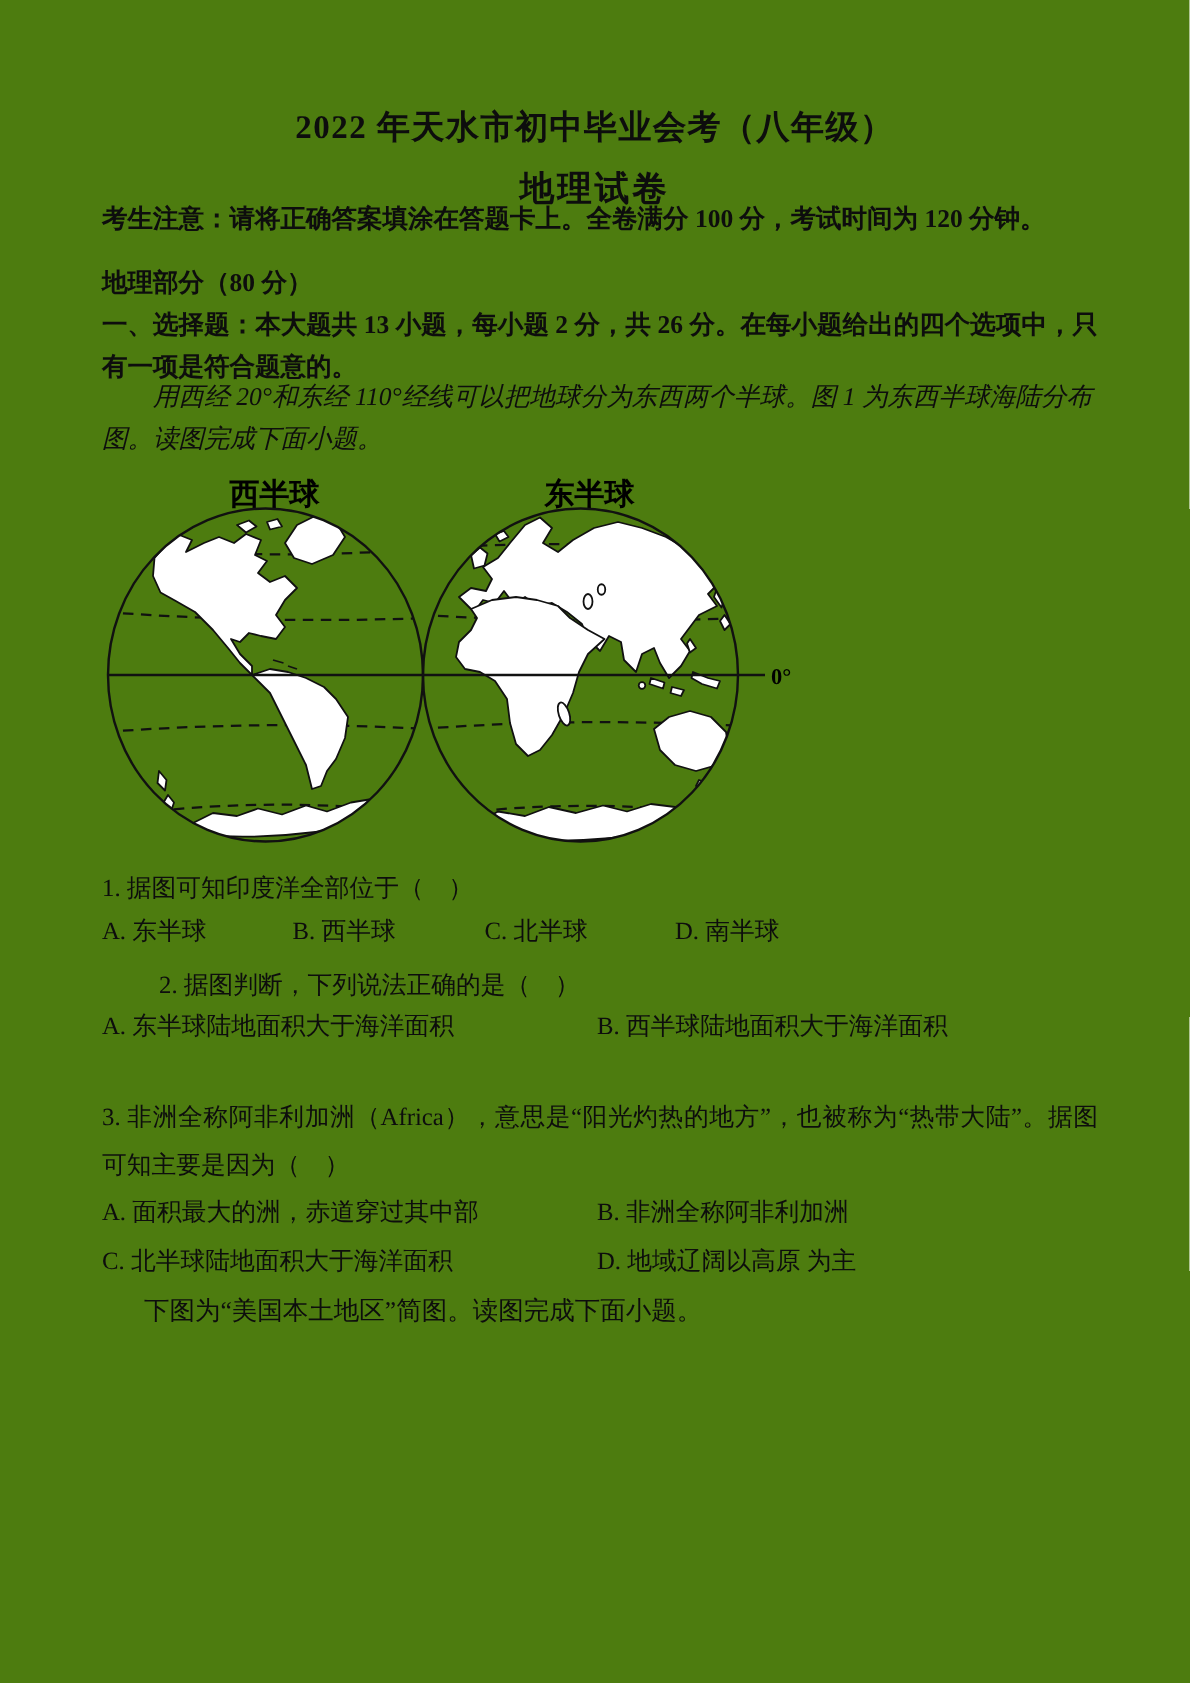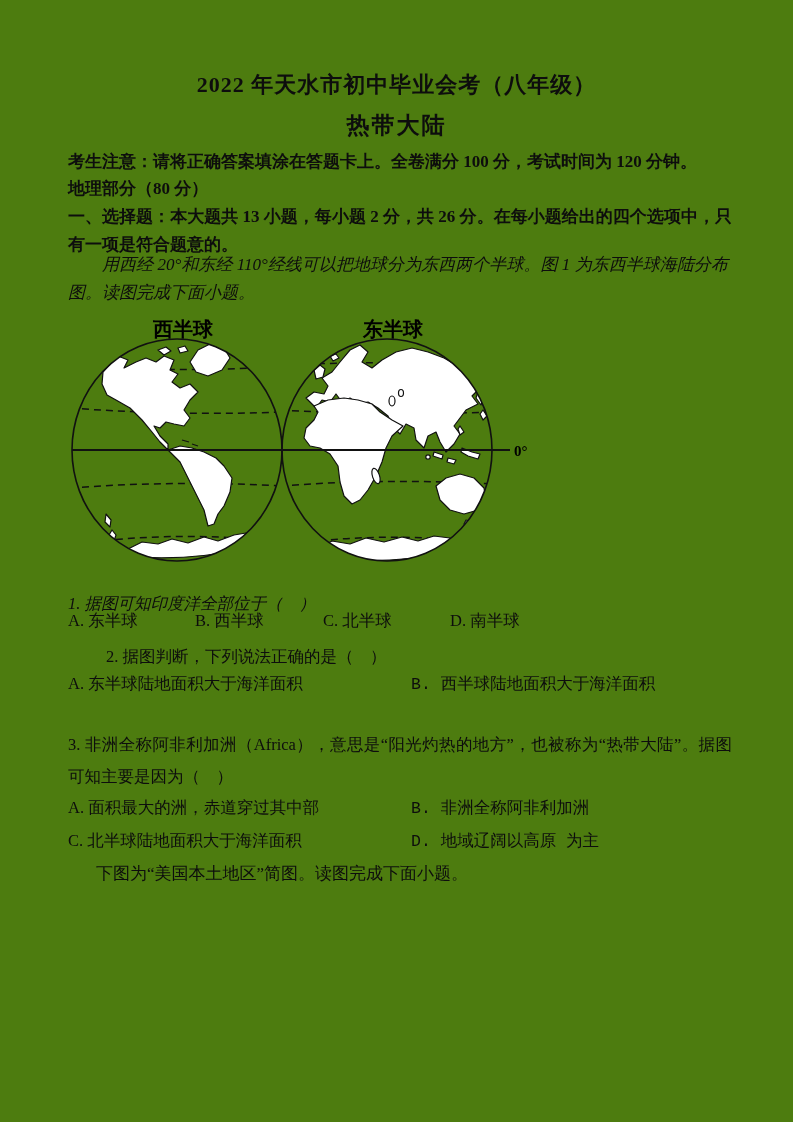--- a/index.html
+++ b/index.html
@@ -16,21 +16,21 @@
     left:0;top:70px;width:793px;
     text-align:center;font-size:22px;font-weight:bold;
     letter-spacing:1px;
   }
   .subtitle{
     left:0;top:110px;width:793px;
     text-align:center;font-size:23px;font-weight:bold;
     letter-spacing:2px;
   }
   .notice{
-    left:68px;top:148px;width:680px;
+    left:68px;top:132px;width:680px;
     font-size:17px;font-weight:bold;line-height:28px;
   }
   .section-score{
     left:68px;top:175px;width:680px;
     font-size:17px;font-weight:bold;line-height:28px;
   }
   .instructions{
     left:68px;top:203px;width:664px;
     font-size:17px;font-weight:bold;line-height:28px;
     text-align:justify;
@@ -41,50 +41,50 @@
     font-style:italic;
     text-indent:2em;
     text-align:justify;
   }
   .mapwrap{left:62px;top:300px;width:500px;height:265px;}
   .stem{
     left:68px;top:0;width:664px;
     font-size:16.5px;line-height:32px;
     text-align:justify;
   }
-  .q1-stem{top:588px;font-style:italic;}
+  .q1-stem{top:576px;}
   .q2-stem{top:641px;margin-left:38px;}
   .q3-stem{top:729px;}
   .opt-row{left:68px;width:680px;height:24px;font-size:16.5px;}
   .q1-opts{top:610px;}
   .q2-opts-r1{top:673px;}
   .q2-opts-r2{top:703px;}
   .q3-opts-r1{top:797px;}
   .q3-opts-r2{top:830px;}
   .opt{position:absolute;top:0;white-space:nowrap;}
   .c0{left:0;}
   .c1{left:127px;}
   .c2{left:255px;}
   .c3{left:382px;}
-  .col2{left:343px;font-family:Liberation Mono, monospace;}
+  .col2{left:330px;}
   .closing{
     left:96px;top:860px;width:640px;
     font-size:17px;line-height:28px;
   }
   svg text{font-family:"Liberation Serif","DejaVu Serif",serif;}
   .hemi-label{font-size:20px;font-weight:bold;}
   .eq-label{font-size:15px;font-weight:bold;}
 </style>
 </head>
 <body>
 
 <div class="page">
 
   <div class="abs title">2022 年天水市初中毕业会考（八年级）</div>
-  <div class="abs subtitle">热带大陆</div>
+  <div class="abs subtitle">地理试卷</div>
   <div class="abs notice">考生注意：请将正确答案填涂在答题卡上。全卷满分 100 分，考试时间为 120 分钟。</div>
   <div class="abs section-score">地理部分（80 分）</div>
   <div class="abs instructions">一、选择题：本大题共 13 小题，每小题 2 分，共 26 分。在每小题给出的四个选项中，只有一项是符合题意的。</div>
   <div class="abs fig-intro">用西经 20°和东经 110°经线可以把地球分为东西两个半球。图 1 为东西半球海陆分布图。读图完成下面小题。</div>
 
   <div class="abs mapwrap">
     <svg width="500" height="265" viewBox="0 0 500 265">
       <defs>
         <clipPath id="clipW">
             <ellipse cx="115" cy="150" rx="105" ry="111"></ellipse>

